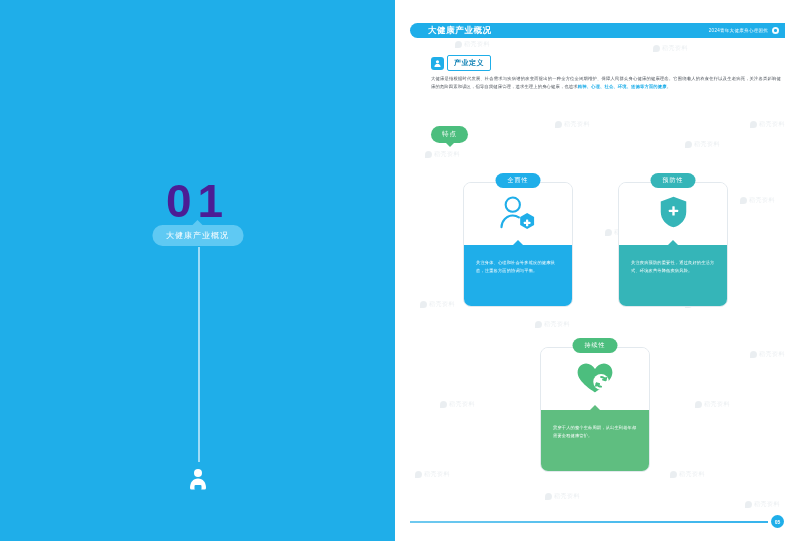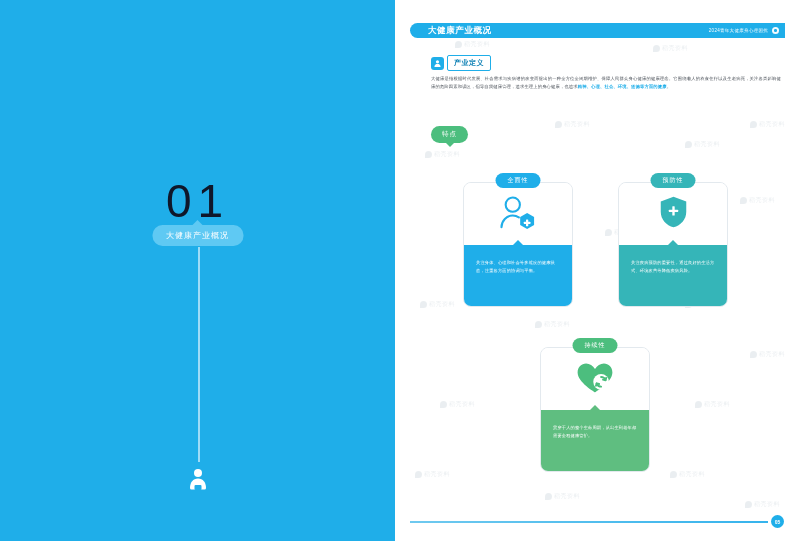--- a/index.html
+++ b/index.html
@@ -14,21 +14,21 @@
   
   #left-panel {
     position: absolute; left: 0; top: 0;
     width: 395px; height: 541px;
     background: #1FAEE9;
   }
   #cover-number {
     position: absolute; left: 0; top: 178px; width: 395px;
     text-align: center;
     font-size: 46px; letter-spacing: 6px;
-    color: #0f172a; font-weight: 400;
+    color: #4c1d95; font-weight: 700;
     line-height: 1;
   }
   #cover-badge {
     position: absolute; left: 50%; top: 225px;
     transform: translateX(-50%);
     background: #5fc9f3;
     color: #ffffff;
     font-size: 8px;
     letter-spacing: 1px;
     padding: 5px 14px 5px 14px;

